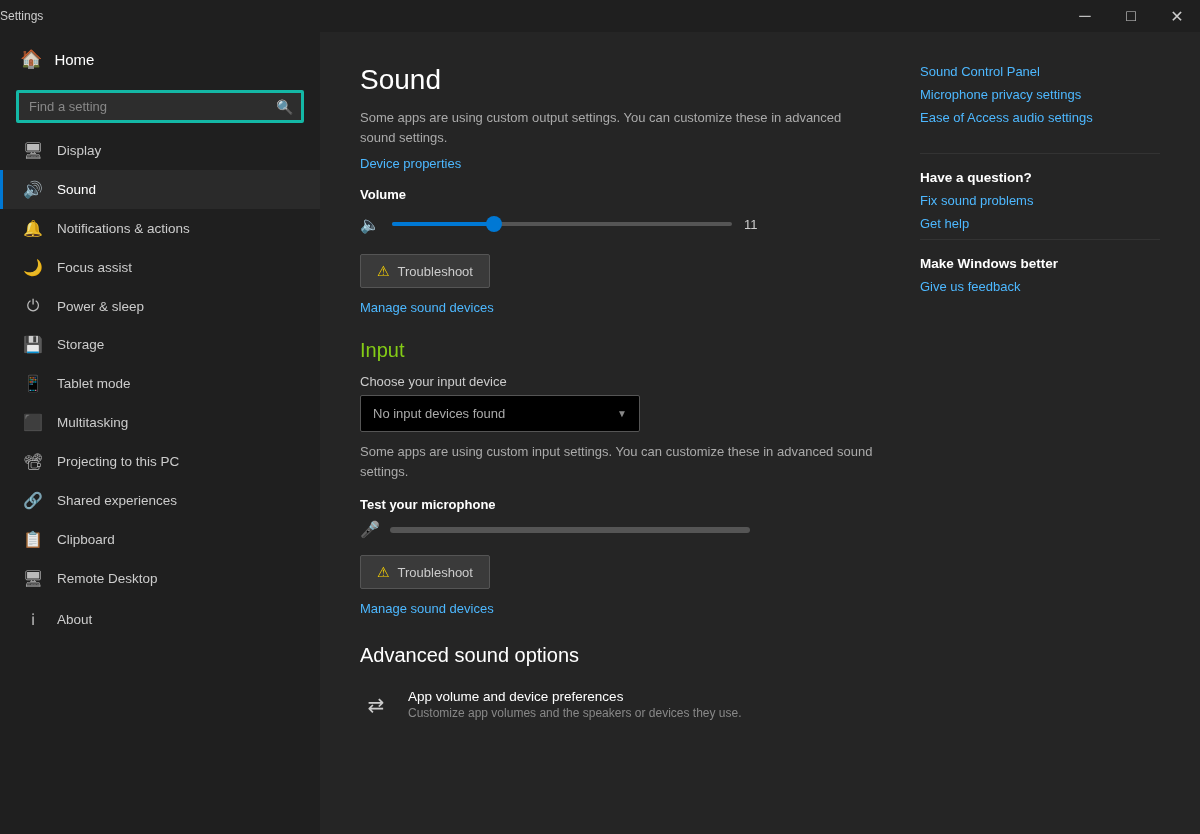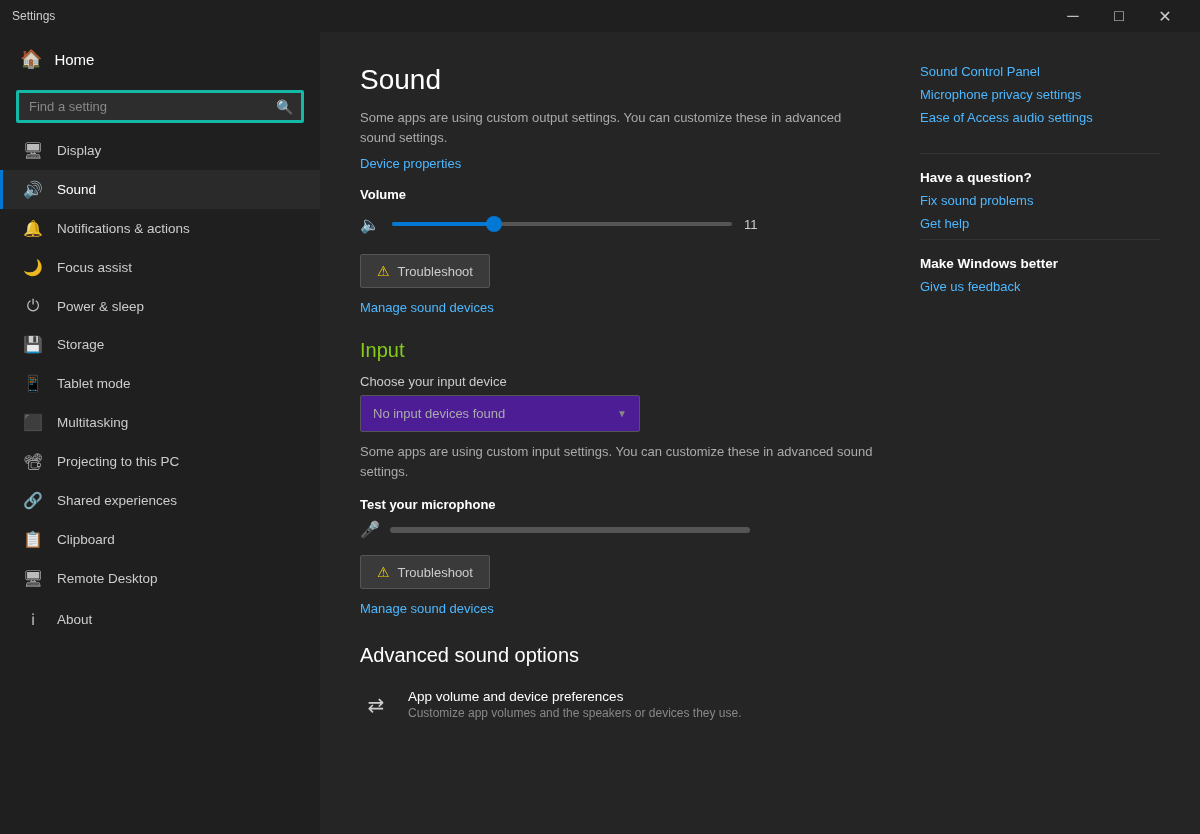--- a/index.html
+++ b/index.html
@@ -13,21 +13,21 @@
       overflow: hidden;
       display: flex;
       flex-direction: column;
     }
     
     .titlebar {
       background: #1f1f1f;
       height: 32px;
       display: flex;
       align-items: center;
-      padding: 0 12px;
+      padding: 0 0;
       flex-shrink: 0;
       user-select: none;
     }
     .titlebar-title {
       font-size: 12px;
       color: #cccccc;
     }
     .titlebar-controls {
       margin-left: auto;
       display: flex;
@@ -259,21 +259,21 @@
       font-size: 13px;
       color: #ccc;
       margin-bottom: 6px;
     }
 
     
     .dropdown {
       display: flex;
       align-items: center;
       justify-content: space-between;
-      background: #4c1d95;
+      background: #000000;
       border: 1px solid #555;
       color: #aaa;
       padding: 10px 12px;
       font-size: 13px;
       cursor: pointer;
       width: 280px;
       border-radius: 2px;
       margin-bottom: 10px;
     }
     .dropdown-arrow {

